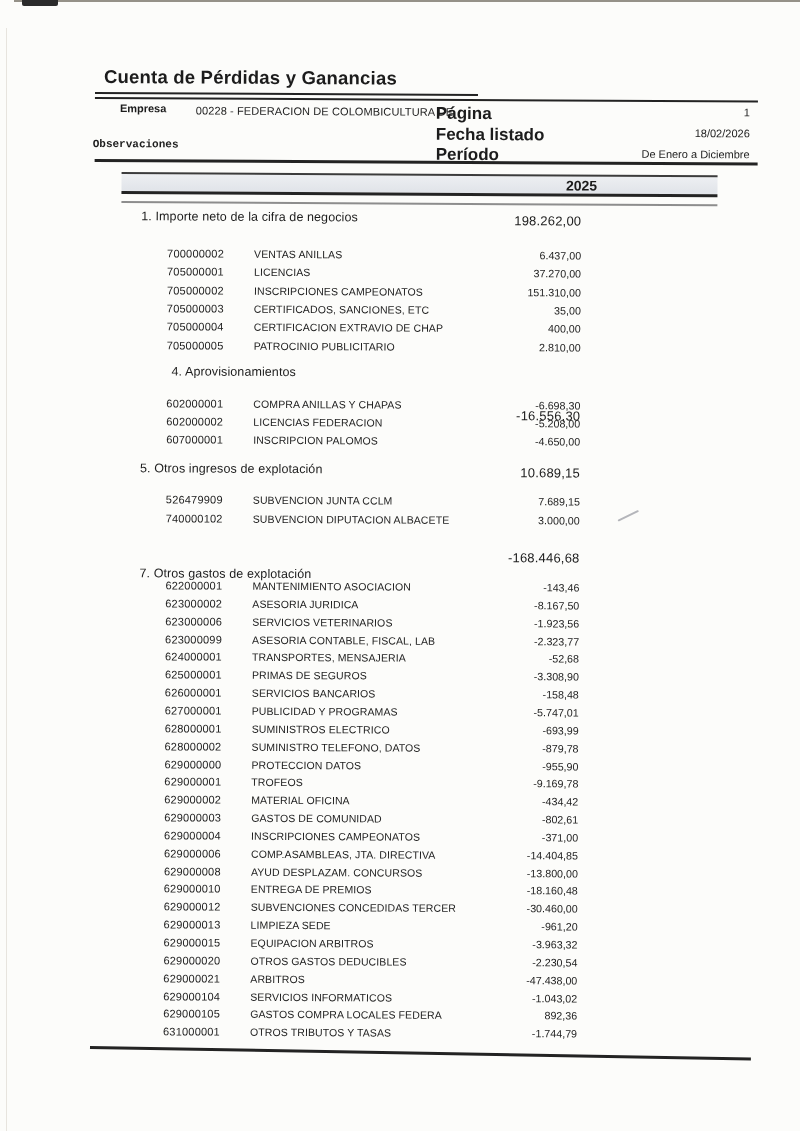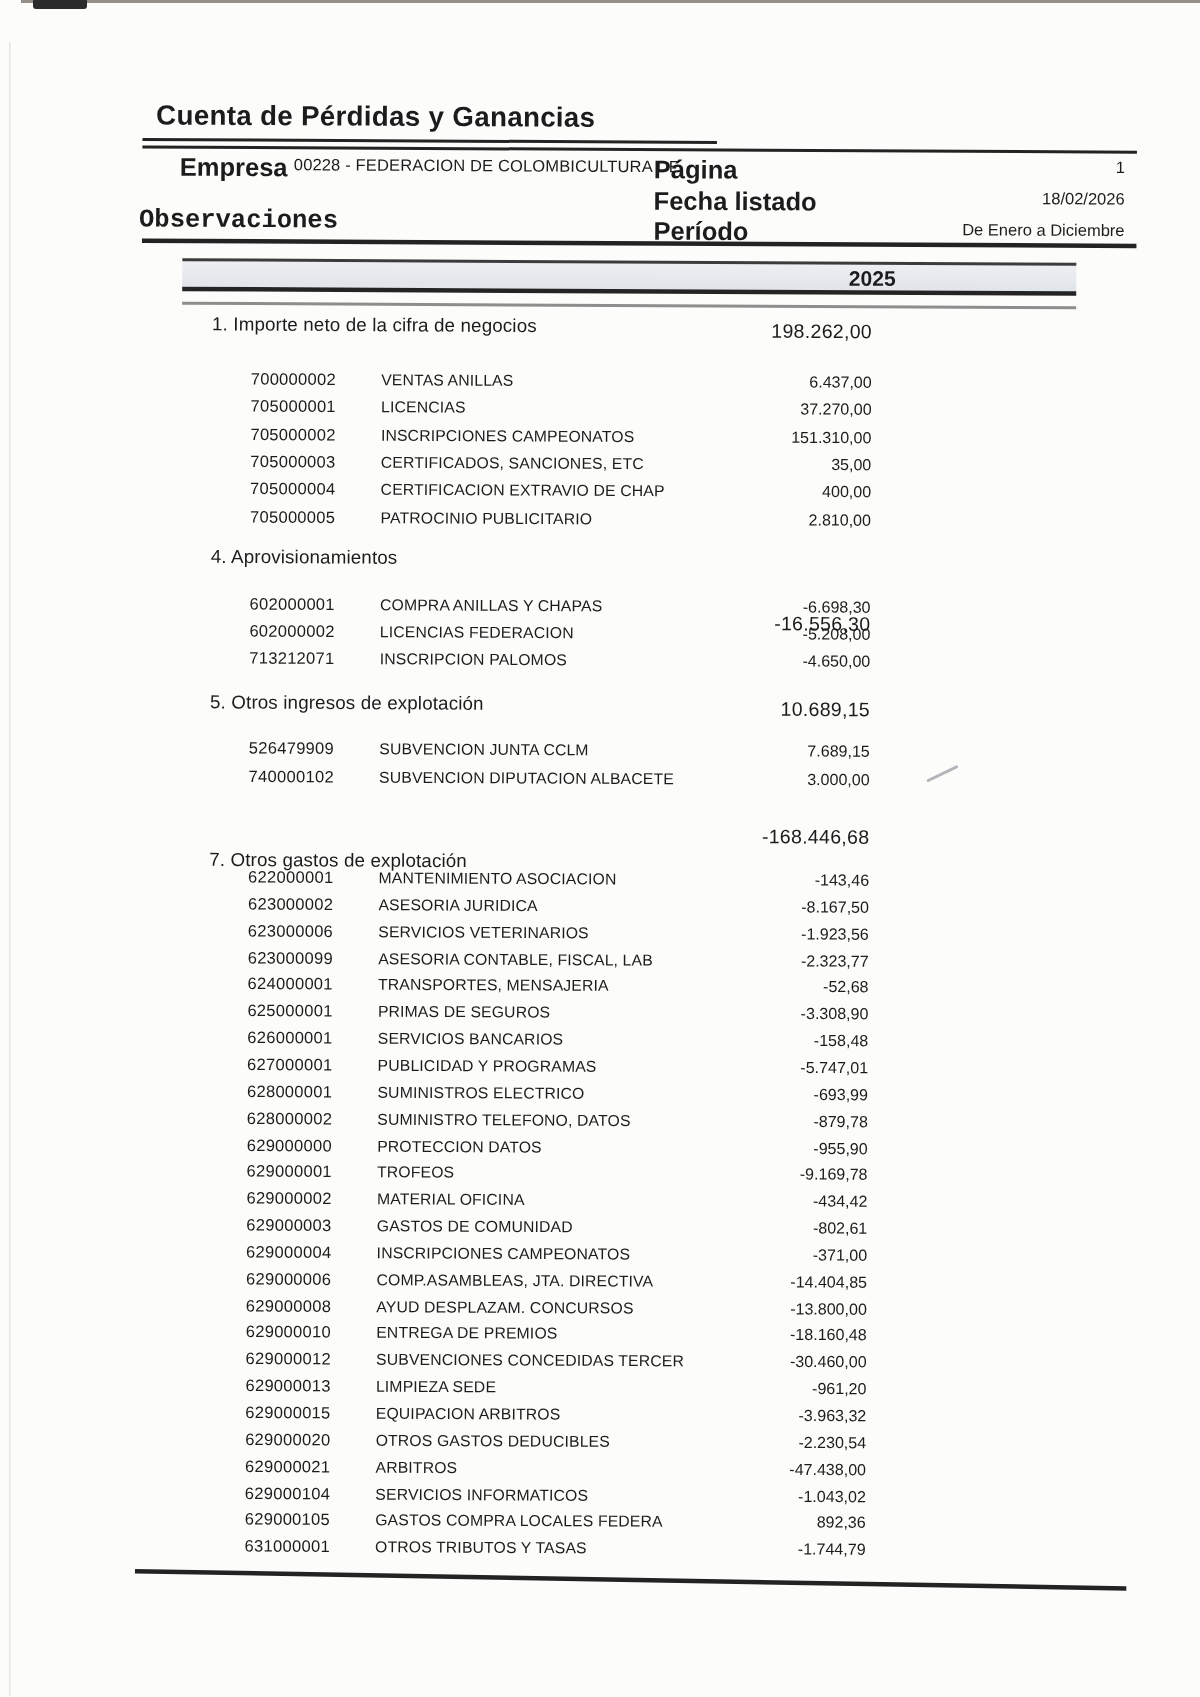--- a/index.html
+++ b/index.html
@@ -22,21 +22,21 @@
 
   .sheet{position:absolute;inset:0;transform:rotate(0.3deg);transform-origin:100px 90px;}
 
   .title{position:absolute;left:104px;top:66px;margin:0;font-size:18.5px;font-weight:bold;letter-spacing:.2px;}
   .title-rule{position:absolute;left:95px;top:92px;width:383px;height:2px;background:var(--rule);}
   .rule{position:absolute;background:var(--rule);}
   .r1{left:95px;top:97px;width:663px;height:2px;}
   .r2{left:95px;top:159px;width:663px;height:3px;}
   .bottom-rule{left:95px;top:1046px;width:661px;height:3px;transform:rotate(0.7deg);transform-origin:left center;}
 
-  .lbl{position:absolute;font-weight:bold;font-size:17px;}
+  .lbl{position:absolute;font-weight:bold;font-size:11px;}
   .empresa-lbl{left:120px;top:102px;}
   .empresa-val{position:absolute;left:196px;top:104px;font-size:11px;letter-spacing:.1px;}
   .obs-lbl{left:93px;top:138px;font-family:Liberation Mono, monospace;}
   .hlabel{position:absolute;left:436px;width:163px;text-align:left;font-weight:bold;font-size:17px;}
   .hvalue{position:absolute;left:558px;width:192px;text-align:right;font-size:11px;}
   .pagina-l{top:102px;}  .pagina-v{top:103px;}
   .fecha-l{top:123px;}   .fecha-v{top:124px;}
   .periodo-l{top:143px;} .periodo-v{top:145px;}
 
   .band{position:absolute;left:122px;top:172px;width:596px;height:17px;
@@ -114,34 +114,34 @@
       <div class="item-row" style="top: 320.2px;">
         <span class="code">705000004</span>
         <span class="desc">CERTIFICACION EXTRAVIO DE CHAP</span>
         <span class="val">400,00</span>
       </div>
       <div class="item-row" style="top: 338.5px;">
         <span class="code">705000005</span>
         <span class="desc">PATROCINIO PUBLICITARIO</span>
         <span class="val">2.810,00</span>
       </div>
-      <div class="sec-title" style="top: 364px;">4. Aprovisionamientos</div>
+      <div class="sec-title" style="top: 364px; margin-left: 31px;">4. Aprovisionamientos</div>
       <div class="amount sec-total" style="top: 366px; margin-top: 40px;">-16.556,30</div>
       <div class="item-row" style="top: 397px;">
         <span class="code">602000001</span>
         <span class="desc">COMPRA ANILLAS Y CHAPAS</span>
         <span class="val">-6.698,30</span>
       </div>
       <div class="item-row" style="top: 415px;">
         <span class="code">602000002</span>
         <span class="desc">LICENCIAS FEDERACION</span>
         <span class="val">-5.208,00</span>
       </div>
       <div class="item-row" style="top: 433px;">
-        <span class="code">713212071</span>
+        <span class="code">607000001</span>
         <span class="desc">INSCRIPCION PALOMOS</span>
         <span class="val">-4.650,00</span>
       </div>
       <div class="sec-title" style="top: 461px;">5. Otros ingresos de explotación</div>
       <div class="amount sec-total" style="top: 463px;">10.689,15</div>
       <div class="item-row" style="top: 493px;">
         <span class="code">526479909</span>
         <span class="desc">SUBVENCION JUNTA CCLM</span>
         <span class="val">7.689,15</span>
       </div>

